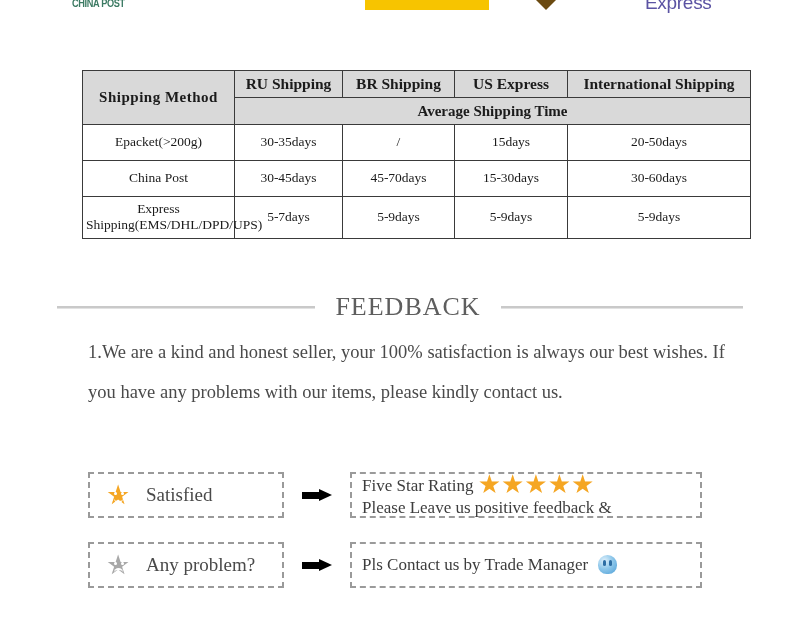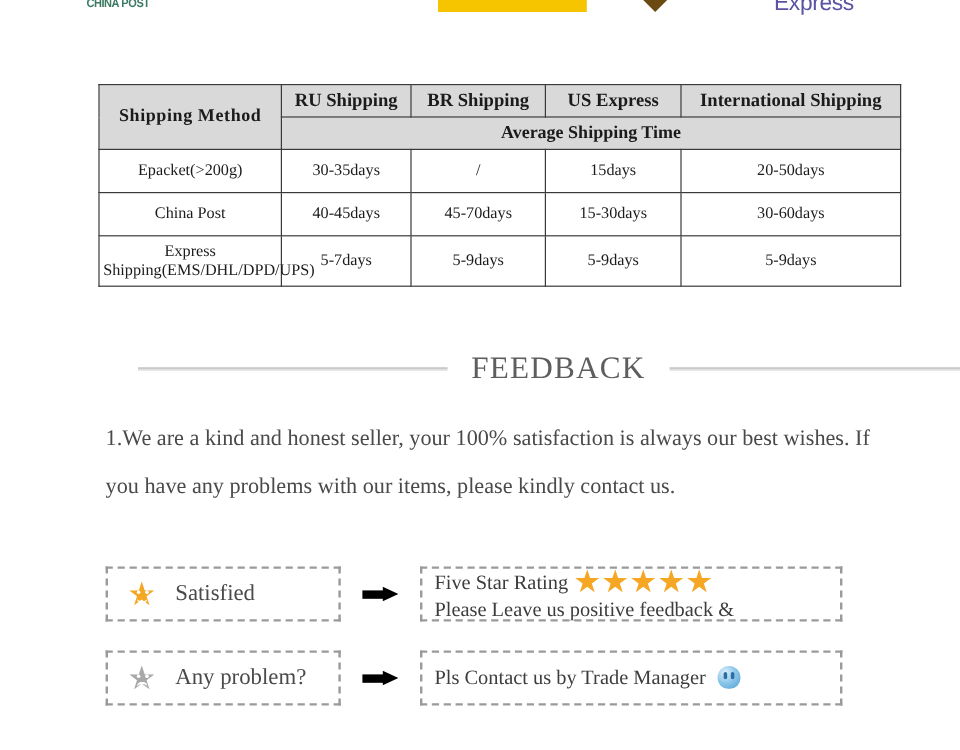--- a/index.html
+++ b/index.html
@@ -116,21 +116,21 @@
 
   
   .fb-head {
     position: absolute;
     left: 0;
     top: 288px;
     width: 800px;
     height: 38px;
     display: flex;
     align-items: center;
-    justify-content: flex-end;
+    justify-content: center;
   }
   .fb-rule {
     height: 0;
     border-top: 2px solid #c9c9c9;
     border-bottom: 1px solid #e2e2e2;
     flex: 0 0 auto;
   }
   .fb-rule.left  { width: 258px; margin-right: 20px; }
   .fb-rule.right { width: 242px; margin-left: 20px; }
   .fb-title {
@@ -138,21 +138,21 @@
     letter-spacing: 1px;
     color: #5e5e5e;
     font-family: "Liberation Serif", serif;
     white-space: nowrap;
   }
 
   
   .fb-para {
     position: absolute;
     left: 88px;
-    top: 346px;
+    top: 332px;
     width: 648px;
     font-size: 18.5px;
     line-height: 40px;
     color: #4a4a4a;
   }
 
   
   .row-wrap {
     position: absolute;
     left: 88px;
@@ -328,21 +328,21 @@
   <tbody>
     <tr>
       <td>Epacket(&gt;200g)</td>
       <td>30-35days</td>
       <td>/</td>
       <td>15days</td>
       <td>20-50days</td>
     </tr>
     <tr>
       <td>China Post</td>
-      <td>40-45days</td>
+      <td>30-45days</td>
       <td>45-70days</td>
       <td>15-30days</td>
       <td>30-60days</td>
     </tr>
     <tr>
       <td class="tall">Express Shipping(EMS/DHL/DPD/UPS)</td>
       <td class="tall">5-7days</td>
       <td class="tall">5-9days</td>
       <td class="tall">5-9days</td>
       <td class="tall">5-9days</td>

